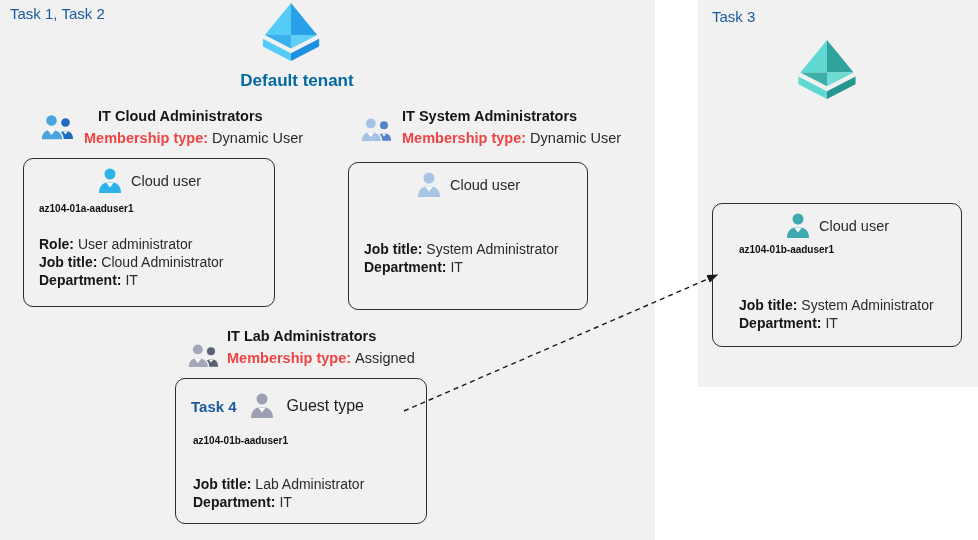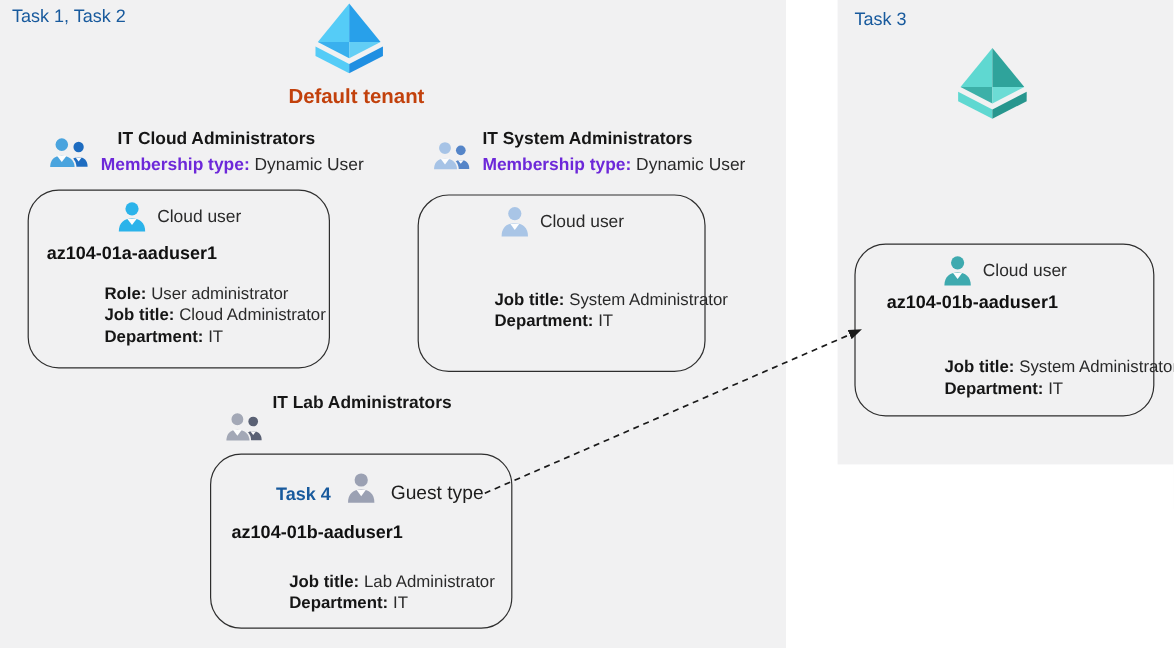--- a/index.html
+++ b/index.html
@@ -12,59 +12,59 @@
   #panel-right{left:698px;top:0;width:280px;height:387px;}
 
   .task-label{position:absolute;font-size:15px;font-weight:400;color:var(--c-task-text,#185a9d);}
   #task-left{left:10px;top:5px;}
   #task-right{left:712px;top:8px;}
 
   .tenant-icon{position:absolute;}
   #aad-blue{left:258px;top:2px;}
   #aad-teal{left:793px;top:39px;}
 
-  .tenant-name{position:absolute;font-weight:700;font-size:17px;color:#c2410c;text-align:center;}
+  .tenant-name{position:absolute;font-weight:700;font-size:17px;color:#0369a1;text-align:center;}
   #default-tenant-name{left:197px;top:71px;width:200px;}
   #new-tenant-name{left:727px;top:124px;width:200px;line-height:27px;font-size:16.5px;}
 
   .grp-icon{position:absolute;}
   #grp1-icon{left:40px;top:111px;}
   #grp2-icon{left:360px;top:114px;}
   #grp3-icon{left:187px;top:341px;}
 
   .grp-name{position:absolute;font-size:14.5px;font-weight:700;color:#161616;white-space:nowrap;}
   #grp1-name{left:98px;top:108px;}
   #grp2-name{left:402px;top:108px;}
   #grp3-name{left:227px;top:328px;}
 
   .member-line{position:absolute;font-size:14.5px;white-space:nowrap;color:#2a2a2a;}
-  .member-line .lbl{font-weight:700;color:#6d28d9;}
+  .member-line .lbl{font-weight:700;color:#ef4444;}
   .member-line .val{margin-left:4px;}
   #grp1-member{left:84px;top:130px;}
   #grp2-member{left:402px;top:130px;}
   #grp3-member{left:227px;top:350px;}
 
-  .card{position:absolute;border:1.4px solid #2e2e2e;border-radius:26px;background:transparent;}
+  .card{position:absolute;border:1.4px solid #2e2e2e;border-radius:10px;background:transparent;}
   #card1{left:23px;top:158px;width:250px;height:147px;}
   #card2{left:348px;top:162px;width:238px;height:146px;}
   #card3{left:175px;top:378px;width:250px;height:144px;}
   #card4{left:712px;top:203px;width:248px;height:142px;}
 
   .card-header{display:flex;justify-content:center;align-items:center;gap:8px;padding-top:8px;}
   .card-header .utype{font-size:14.5px;color:#2a2a2a;}
-  .guest-header{position:absolute;left:15px;top:12px;display:flex;align-items:flex-end;gap:12px;height:30px;margin-left:39px;}
+  .guest-header{position:absolute;left:15px;top:12px;display:flex;align-items:center;gap:12px;height:30px;}
   .guest-header .task{font-size:15px;font-weight:700;color:var(--c-task-text,#185a9d);}
 
-  .username{position:absolute;font-size:15px;font-weight:700;color:#111;white-space:nowrap;}
+  .username{position:absolute;font-size:10px;font-weight:700;color:#111;white-space:nowrap;}
   #card1 .username{left:15px;top:44px;}
   #card2 .username{left:15px;top:40px;}
   #card3 .username{left:17px;top:56px;}
   #card4 .username{left:26px;top:40px;}
 
-  .fields{position:absolute;font-size:14px;line-height:18px;color:#2a2a2a;white-space:nowrap;margin-left:48px;}
+  .fields{position:absolute;font-size:14px;line-height:18px;color:#2a2a2a;white-space:nowrap;}
   .fields .lbl{font-weight:700;color:#161616;}
   .fields .val{margin-left:4px;}
   #card1 .fields{left:15px;top:76px;}
   #card2 .fields{left:15px;top:77px;}
   #card3 .fields{left:17px;top:96px;}
   #card4 .fields{left:26px;top:92px;}
 
   #arrow-overlay{position:absolute;left:0;top:0;width:978px;height:540px;pointer-events:none;}
 </style>
 </head>
@@ -148,20 +148,23 @@
 
   <svg id="grp3-icon" class="grp-icon" width="32" height="29" viewBox="0 0 34 30">
     <circle cx="25.5" cy="10.5" r="4.3" fill="#5a6174"></circle>
     <path d="M18 27 C18 21.5 21 19 25.5 19 C30 19 33 21.5 33 27 Z" fill="#5a6174"></path>
     <polygon points="23,19.2 28,19.2 25.5,22.5" fill="#fdfdfd"></polygon>
     <circle cx="11.5" cy="8.5" r="6" fill="#a3a8b6" stroke="#f1f1f2" stroke-width="1.5"></circle>
     <path d="M1 28 C1 20.5 5.5 17 11.5 17 C17.5 17 23 20.5 23 28 Z" fill="#a3a8b6" stroke="#f1f1f2" stroke-width="1.5"></path>
     <polygon points="7.5,17.8 15.5,17.8 11.5,23" fill="#fdfdfd"></polygon>
   </svg>
   <div id="grp3-name" class="grp-name">IT Lab Administrators</div>
+  <div id="grp3-member" class="member-line">
+    <span class="lbl">Membership type:</span><span class="val">Assigned</span>
+  </div>
 
   <div id="card3" class="card">
     <div class="guest-header">
       <span class="task">Task 4</span>
       <svg width="26" height="28" viewBox="0 0 26 28">
         <circle cx="13" cy="7" r="5.5" fill="#9ba1b3"></circle>
         <path d="M2 26 C2 18.5 6.5 15 13 15 C19.5 15 24 18.5 24 26 Z" fill="#9ba1b3"></path>
         <polygon points="9.2,15.4 16.8,15.4 13,20.6" fill="#fdfdfd"></polygon>
       </svg>
       <span class="utype">Guest type</span>

